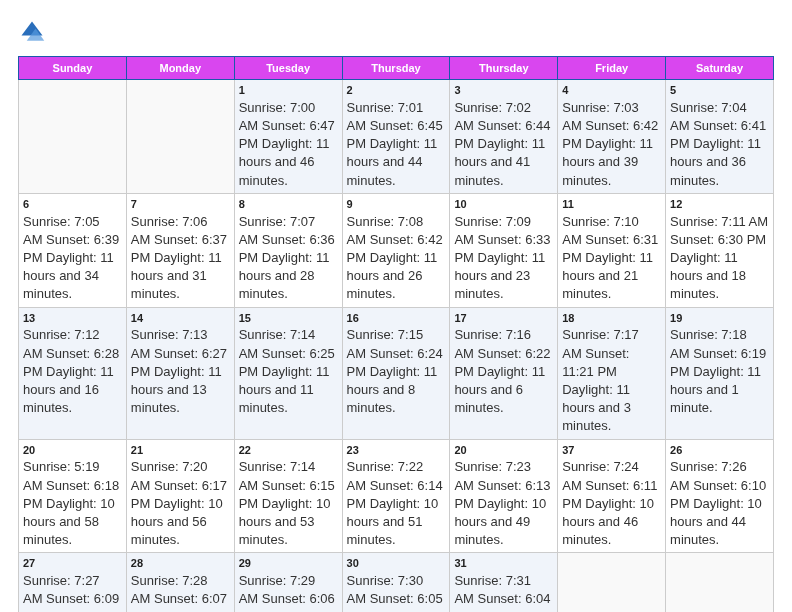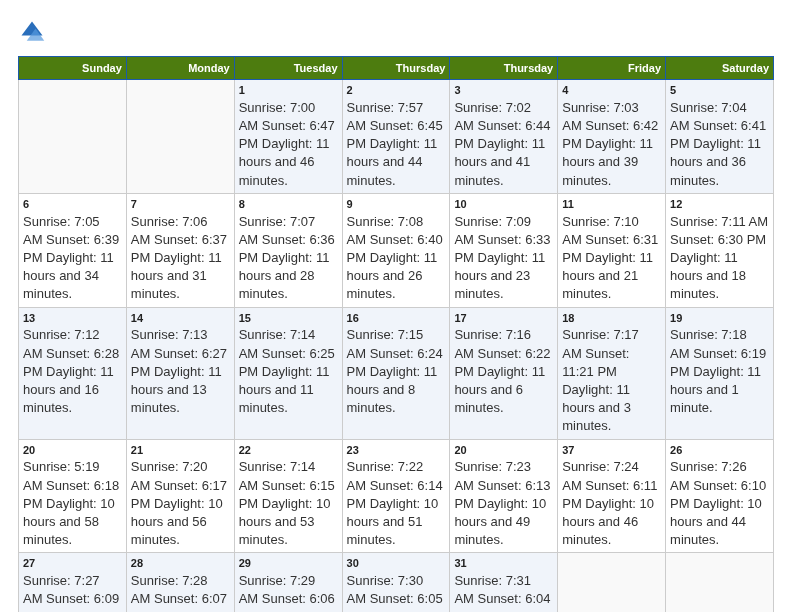--- a/index.html
+++ b/index.html
@@ -60,26 +60,26 @@
       font-size: 14px;
       color: #444;
     }
     .calendar {
       flex: 1;
       border-collapse: collapse;
       width: 100%;
       table-layout: fixed;
     }
     .calendar thead tr th {
-      background: #4d7c0f;
+      background: #d946ef;
       color: #fff;
       font-size: 11px;
       font-weight: bold;
       padding: 5px 4px;
-      text-align: right;
+      text-align: center;
       border: 1px solid #1a5aaa;
     }
     .calendar tbody tr td {
       vertical-align: top;
       padding: 3px 4px;
       font-size: 9px;
       color: #333;
       border: 1px solid #ccc;
       height: 82px;
       background: #fff;
@@ -145,21 +145,21 @@
           <td class="empty-cell"></td>
           <td class="empty-cell"></td>
           <td>
             <span class="day-num">1</span>
             <div class="day-info">Sunrise: 7:00 AM
 Sunset: 6:47 PM
 Daylight: 11 hours and 46 minutes.</div>
           </td>
           <td>
             <span class="day-num">2</span>
-            <div class="day-info">Sunrise: 7:57 AM
+            <div class="day-info">Sunrise: 7:01 AM
 Sunset: 6:45 PM
 Daylight: 11 hours and 44 minutes.</div>
           </td>
           <td>
             <span class="day-num">3</span>
             <div class="day-info">Sunrise: 7:02 AM
 Sunset: 6:44 PM
 Daylight: 11 hours and 41 minutes.</div>
           </td>
           <td>
@@ -190,21 +190,21 @@
           </td>
           <td>
             <span class="day-num">8</span>
             <div class="day-info">Sunrise: 7:07 AM
 Sunset: 6:36 PM
 Daylight: 11 hours and 28 minutes.</div>
           </td>
           <td>
             <span class="day-num">9</span>
             <div class="day-info">Sunrise: 7:08 AM
-Sunset: 6:40 PM
+Sunset: 6:42 PM
 Daylight: 11 hours and 26 minutes.</div>
           </td>
           <td>
             <span class="day-num">10</span>
             <div class="day-info">Sunrise: 7:09 AM
 Sunset: 6:33 PM
 Daylight: 11 hours and 23 minutes.</div>
           </td>
           <td>
             <span class="day-num">11</span>

